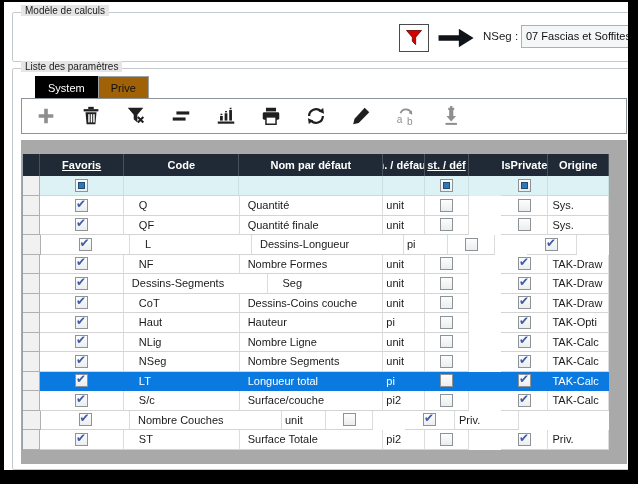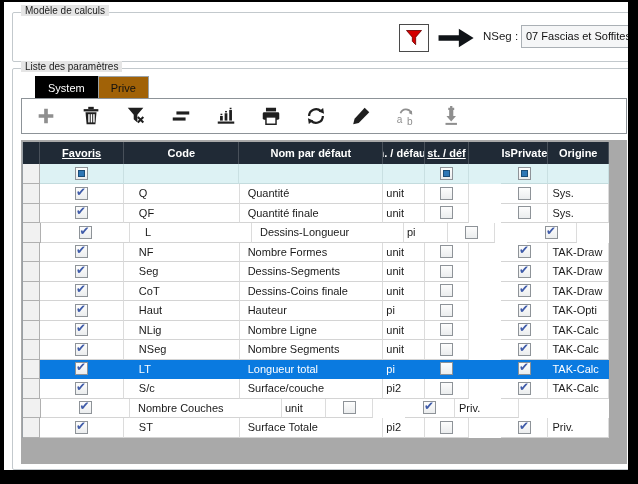--- a/index.html
+++ b/index.html
@@ -59,21 +59,21 @@
   .gridctl{position:absolute;left:8px;top:29px;width:606px;height:366px;background:#a9a9a9;overflow:hidden;}
   .toolbar{
     position:absolute;left:0;top:0;width:606px;height:36px;background:#fff;
     border:1px solid #8d9398;box-sizing:border-box;display:flex;align-items:center;gap:21px;padding-left:12px;
   }
   .tbtn{width:24px;height:24px;display:flex;align-items:center;justify-content:center;color:#1f1f1f;}
   .tbtn.disabled{color:#8f8f8f;}
   .tbtn svg{width:22px;height:22px;}
   .whitestrip{position:absolute;left:0;top:36px;width:606px;height:6px;background:#fff;}
   
-  .table{position:absolute;left:1px;top:44px;width:587px;background:#fff;border-left:1px solid #9aa0a5;box-sizing:border-box;}
+  .table{position:absolute;left:1px;top:56px;width:587px;background:#fff;border-left:1px solid #9aa0a5;box-sizing:border-box;}
   .trow{display:flex;width:586px;}
   .cell{box-sizing:border-box;overflow:hidden;white-space:nowrap;display:flex;align-items:center;}
   .c0{width:18px;}.c1{width:89px;}.c2{width:122px;}.c3{width:152px;}
   .c4{width:44px;}.c5{width:47px;}.c6{width:50px;margin-left:32px;}.c7{width:64px;}
   .thead{height:22px;background:var(--header-bg,#202a36);}
   .thead .cell{border-right:1px solid rgba(255,255,255,.18);justify-content:center;
     font-size:11px;font-weight:bold;color:#fff;}
   .thead .underline{text-decoration:underline;}
   .tfilter{height:20px;background:var(--filter-bg,#ddf2f4);}
   .tfilter .cell{border-right:1px solid #c9e0e2;border-bottom:1px solid #c4dcde;justify-content:center;}
@@ -313,38 +313,38 @@
             <div class="cell c6">
               <span class="cb checked"></span>
             </div>
             <div class="cell c7">TAK-Draw</div>
           </div>
           <div class="trow tdata">
             <div class="cell c0 rowsel"></div>
             <div class="cell c1">
               <span class="cb checked"></span>
             </div>
+            <div class="cell c3">Dessins-Segments</div>
             <div class="cell c2">Seg</div>
-            <div class="cell c3">Dessins-Segments</div>
             <div class="cell c4">unit</div>
             <div class="cell c5">
               <span class="cb"></span>
             </div>
             <div class="cell c6">
               <span class="cb checked"></span>
             </div>
             <div class="cell c7">TAK-Draw</div>
           </div>
           <div class="trow tdata">
             <div class="cell c0 rowsel"></div>
             <div class="cell c1">
               <span class="cb checked"></span>
             </div>
             <div class="cell c2">CoT</div>
-            <div class="cell c3">Dessins-Coins finale</div>
+            <div class="cell c3">Dessins-Coins couche</div>
             <div class="cell c4">unit</div>
             <div class="cell c5">
               <span class="cb"></span>
             </div>
             <div class="cell c6">
               <span class="cb checked"></span>
             </div>
             <div class="cell c7">TAK-Draw</div>
           </div>
           <div class="trow tdata">

